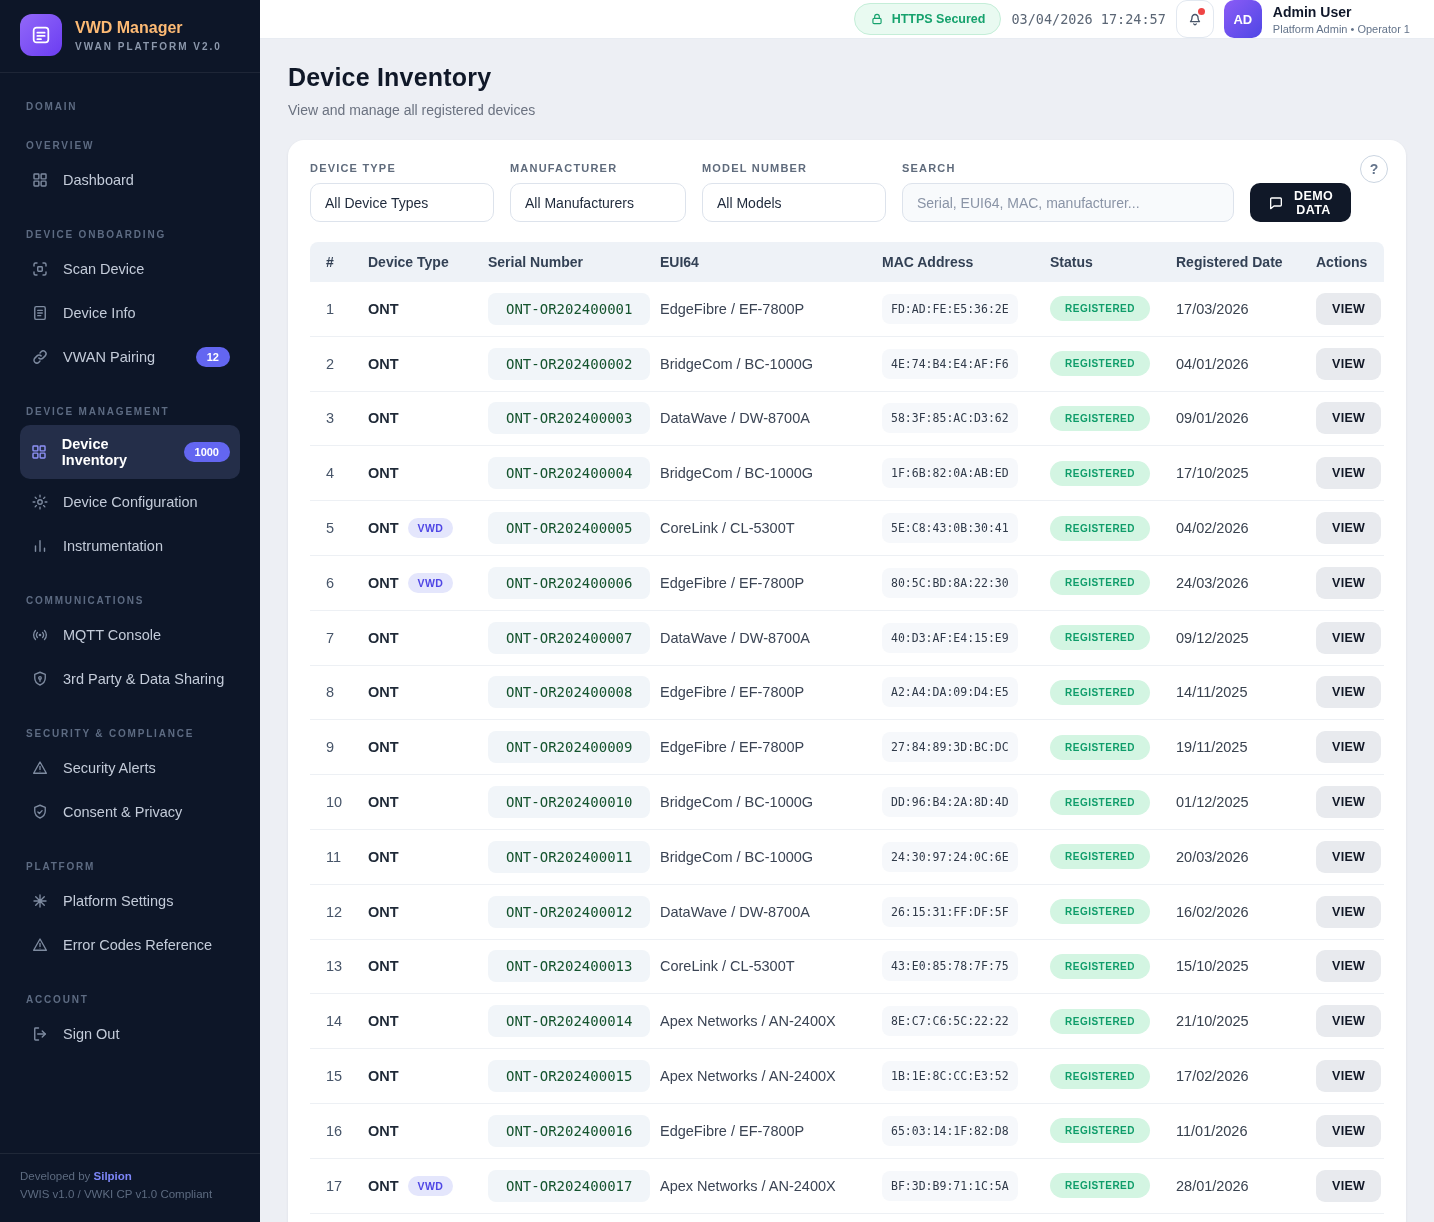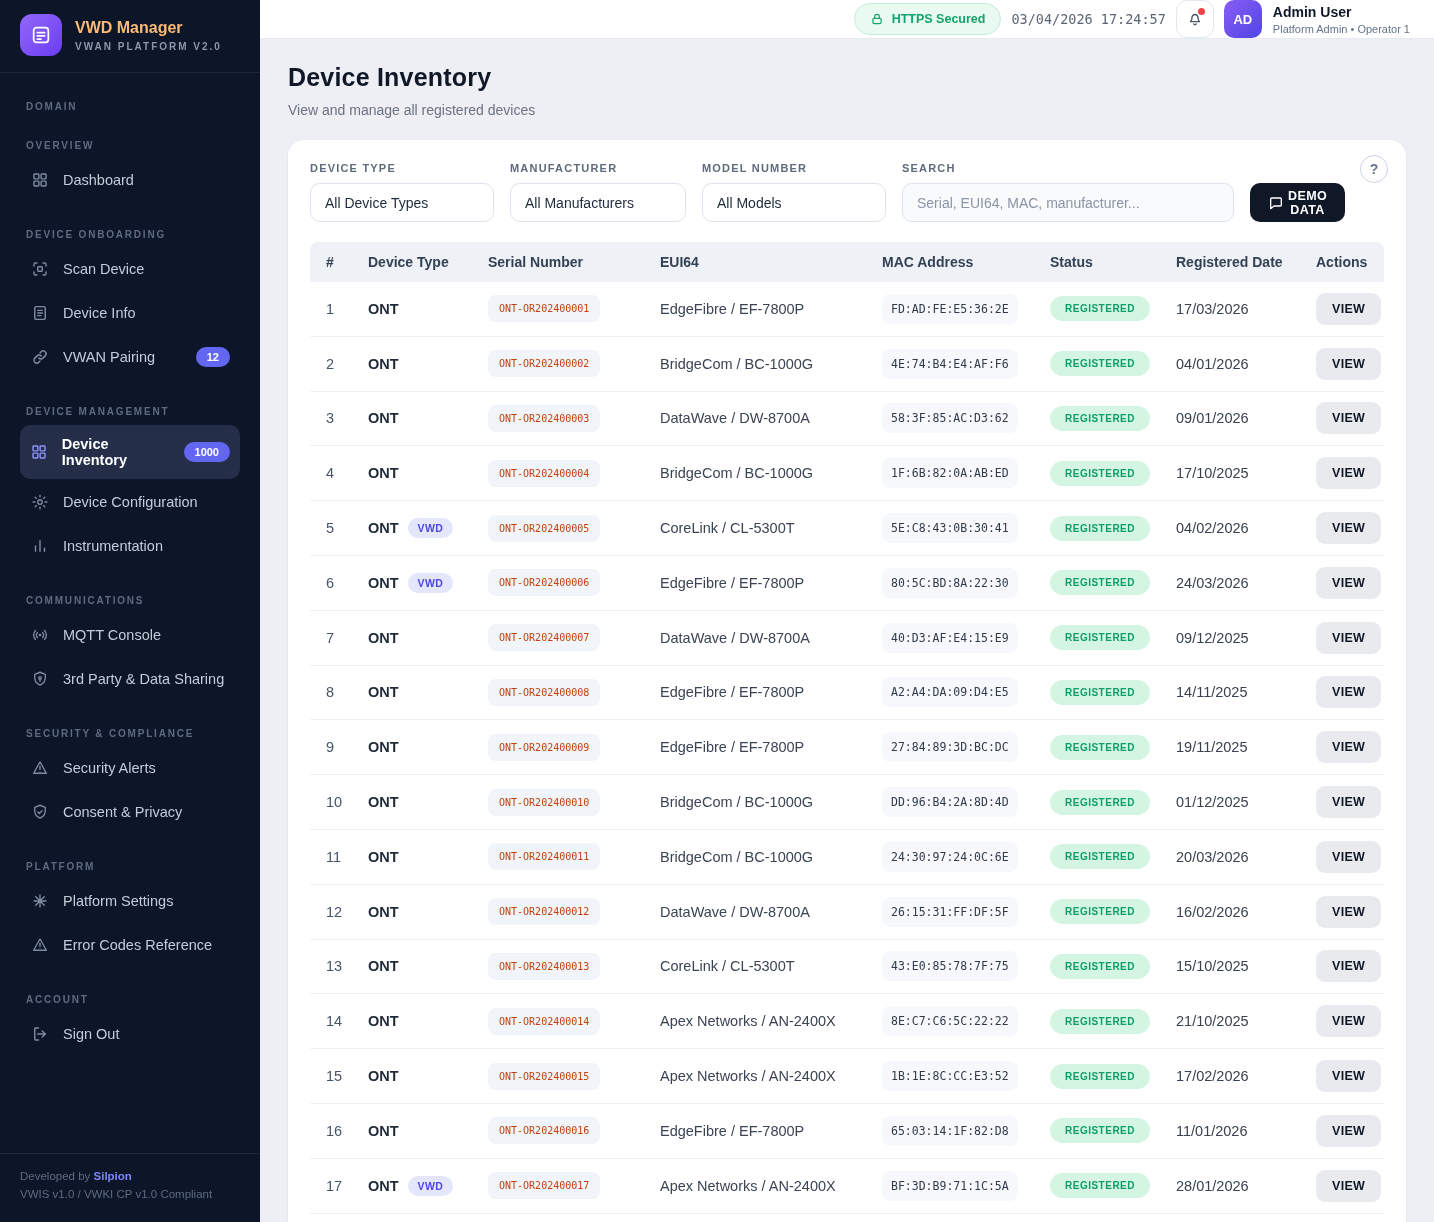--- a/index.html
+++ b/index.html
@@ -123,21 +123,21 @@
     font-size:14px; color:#1e293b; background:#fff; cursor:pointer;
   }
   .w-devicetype { width:184px; }
   .w-manufacturer { width:176px; }
   .w-model { width:184px; }
   .search-input { width:332px; background:#f8fafc; font-family:"Liberation Sans",sans-serif; outline:none; }
   .search-input::placeholder { color:#8a94a6; }
   .demo-btn {
     margin-left:auto; height:39px; background:#101828; color:#fff;
     border:none; border-radius:10px; padding:0 18px;
-    display:flex; gap:4px; align-items:center;
+    display:flex; gap:10px; align-items:center;
     font-family:"Liberation Sans",sans-serif;
     font-size:12.5px; font-weight:bold; letter-spacing:.4px; cursor:pointer;
   }
 
   
   .table { margin-top:20px; }
   .tgrid {
     display:grid;
     grid-template-columns:50px 120px 172px 222px 168px 126px 140px 1fr;
     align-items:center;
@@ -147,22 +147,22 @@
   .th:first-child { padding-left:16px; }
   .tr { border-bottom:1px solid #edf0f4; min-height:54.8px; }
   .td { padding:8px; font-size:14px; color:#334155; display:flex; align-items:center; }
   .td-idx { color:#475569; padding-left:16px; font-size:14.5px; }
   .td-type { font-weight:bold; color:#1f2937; gap:9px; font-size:14.5px; }
   .vwd-badge {
     background:#e4e6fc; color:#4f46e5; font-size:10.5px; font-weight:bold;
     padding:4px 10px; border-radius:999px; letter-spacing:.4px;
   }
   .serial-chip {
-    font-family:"DejaVu Sans Mono", monospace; font-size:10px;
-    background:#f1f5f9; color:#c2410c; padding:8px 11px; border-radius:8px;
+    font-family:"DejaVu Sans Mono", monospace; font-size:14px;
+    background:#f1f5f9; color:#14532d; padding:8px 18px; border-radius:8px;
     white-space:nowrap;
   }
   .td-eui { font-size:14.5px; color:#3b4454; }
   .mac-chip {
     font-family:"DejaVu Sans Mono", monospace; font-size:11.5px;
     background:#f6f8fb; color:#303a49; padding:8px 9px; border-radius:8px;
     white-space:nowrap;
   }
   .status-pill {
     background:#d3f5e2; color:#0f9d6a; font-size:10px; font-weight:bold;

